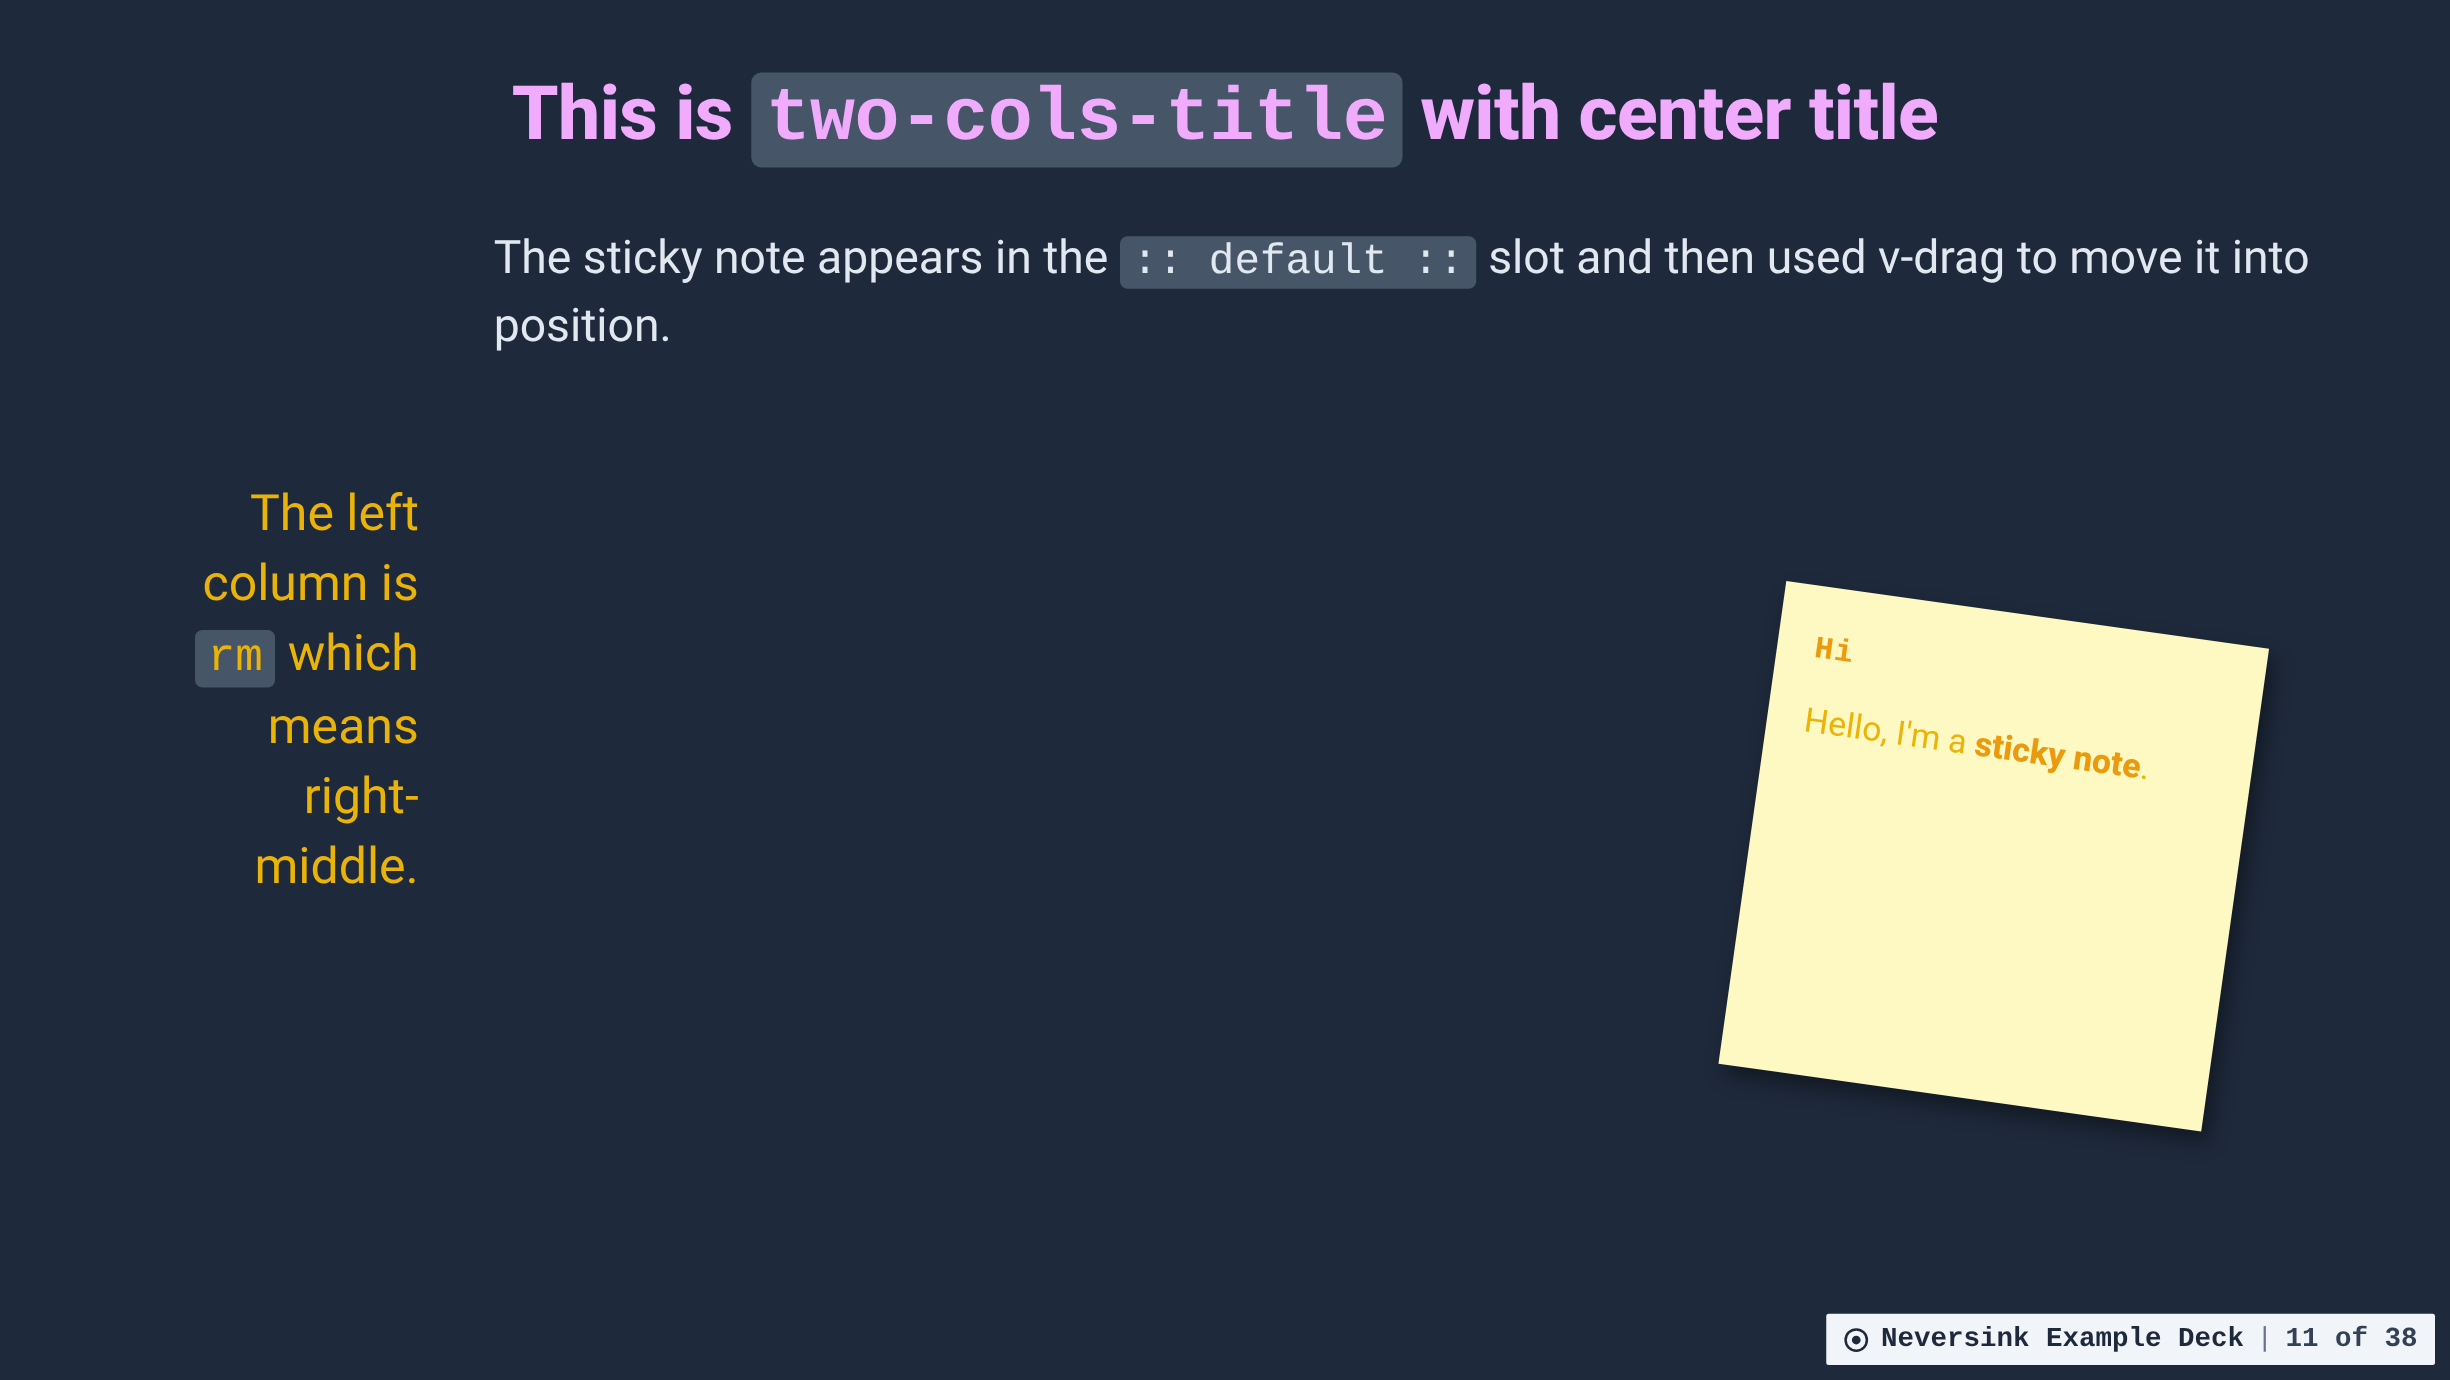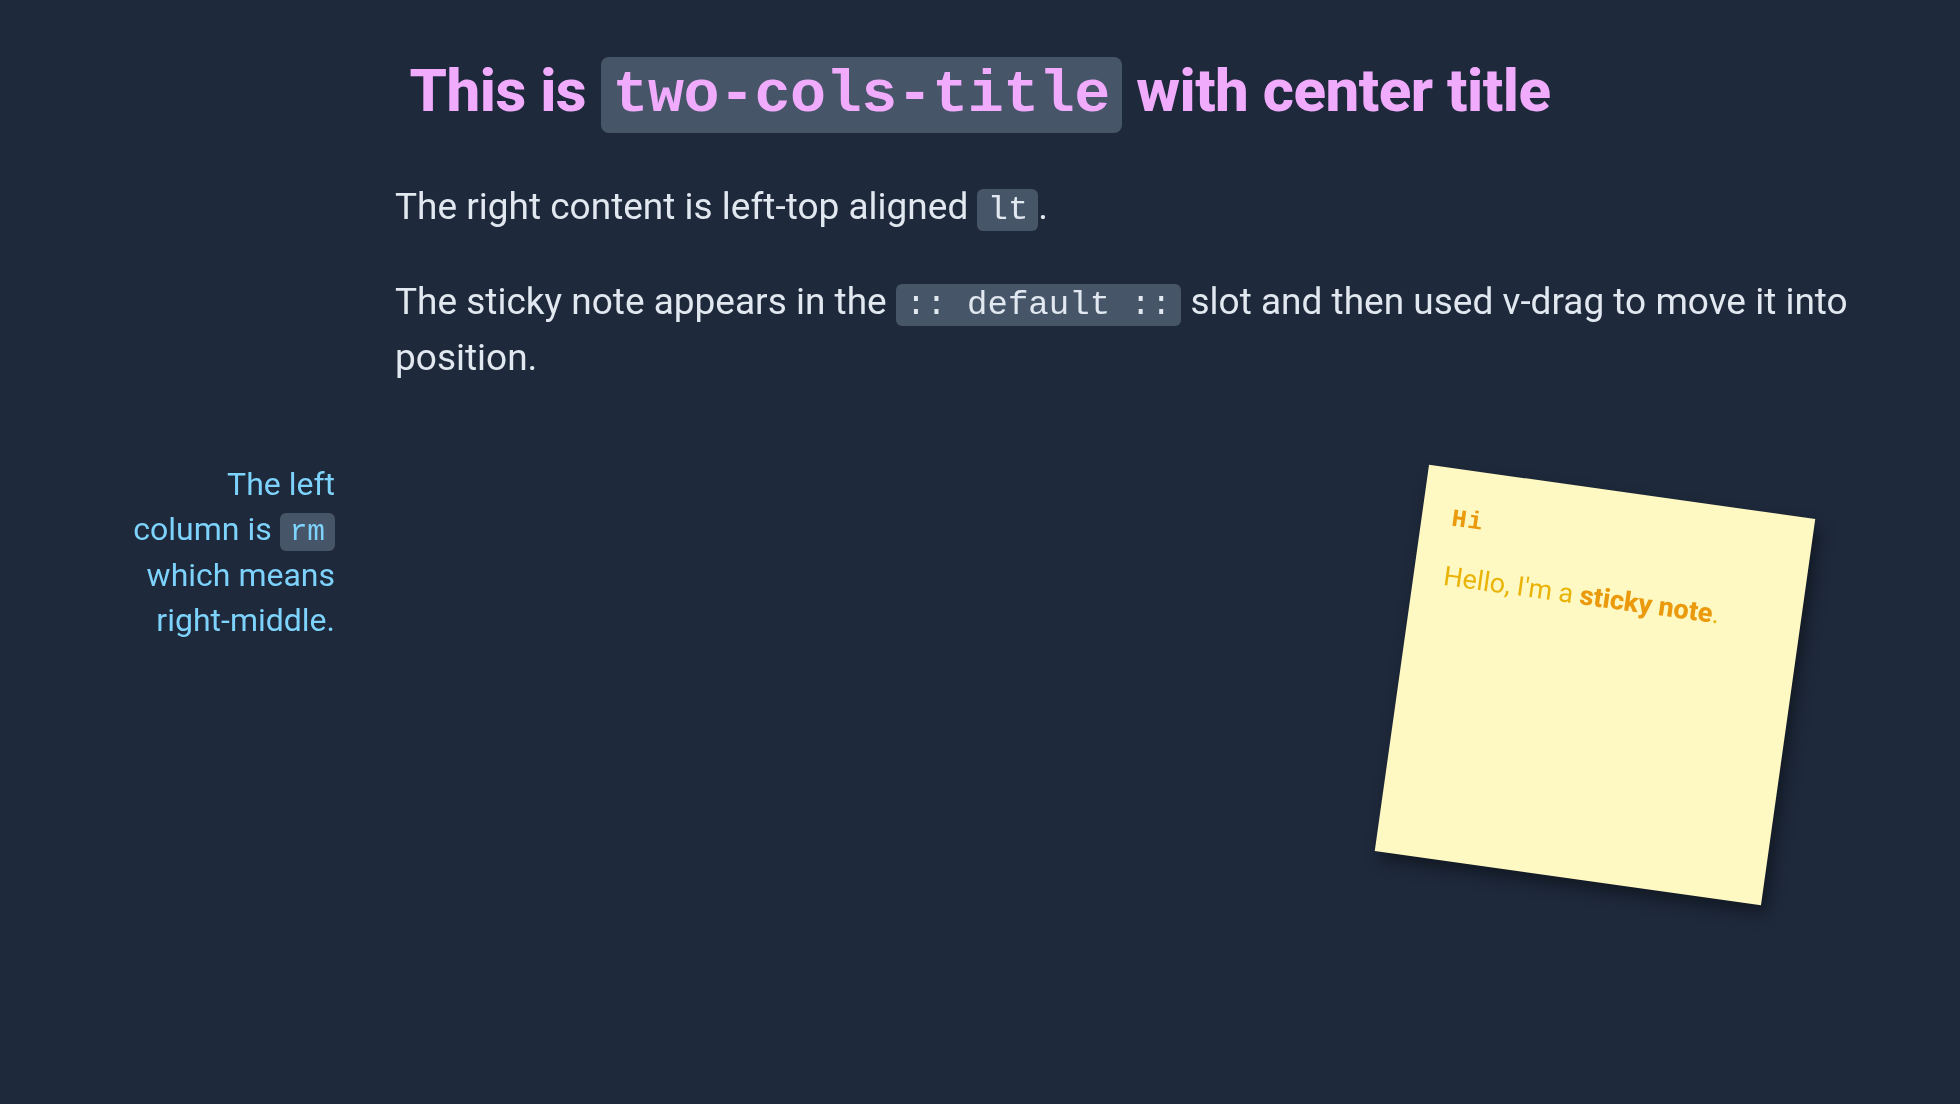--- a/index.html
+++ b/index.html
@@ -55,23 +55,23 @@
       width: 345px;
       height: 100%;
       display: flex;
       align-items: center;
       justify-content: flex-end;
       padding-right: 10px;
     }
 
     .left-col p {
       text-align: right;
-      font-size: 32px;
+      font-size: 40px;
       line-height: 1.4;
-      color: #7dd3fc;
+      color: #eab308;
       width: 210px;
     }
 
     .right-col {
       position: absolute;
       top: 180px;
       left: 395px;
       right: 80px;
     }
 
@@ -154,28 +154,36 @@
   </h1>
 
   <div class="left-col">
     <p>
       <span>The left column is </span><span class="code-inline-sm">rm</span><span> which means right-middle.</span>
     </p>
   </div>
 
   <div class="right-col">
     <p>
-      <span>The right content is left-top aligned </span><span class="code-inline-sm">lt</span><span>.</span>
-    </p>
-    <p>
       <span>The sticky note appears in the </span><span class="code-inline-sm">:: default ::</span><span> slot and then used v-drag to move it into position.</span>
     </p>
   </div>
 
   <div class="sticky-note">
     <div class="sticky-title">Hi</div>
     <div class="sticky-body">
       <span>Hello, I'm a </span><strong>sticky note</strong><span>.</span>
     </div>
   </div>
 
+  <div class="footer">
+    <span class="target-icon">
+      <svg width="20" height="20" viewBox="0 0 20 20">
+        <circle cx="10" cy="10" r="8.5" fill="none" stroke="#1e293b" stroke-width="2"></circle>
+        <circle cx="10" cy="10" r="3.5" fill="#1e293b"></circle>
+      </svg>
+    </span>
+    <span>Neversink Example Deck</span>
+    <span class="sep">|</span>
+    <span class="page">11 of 38</span>
+  </div>
 
 </div>
 
 </body></html>

